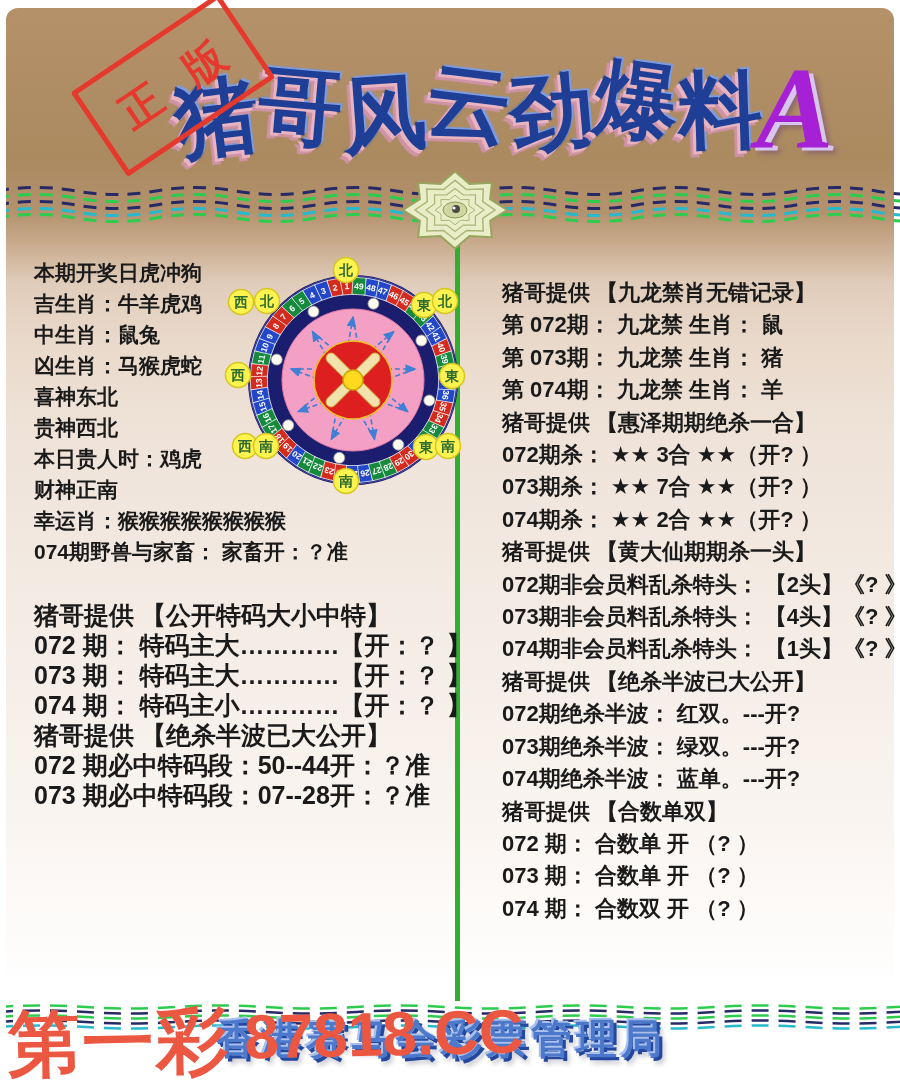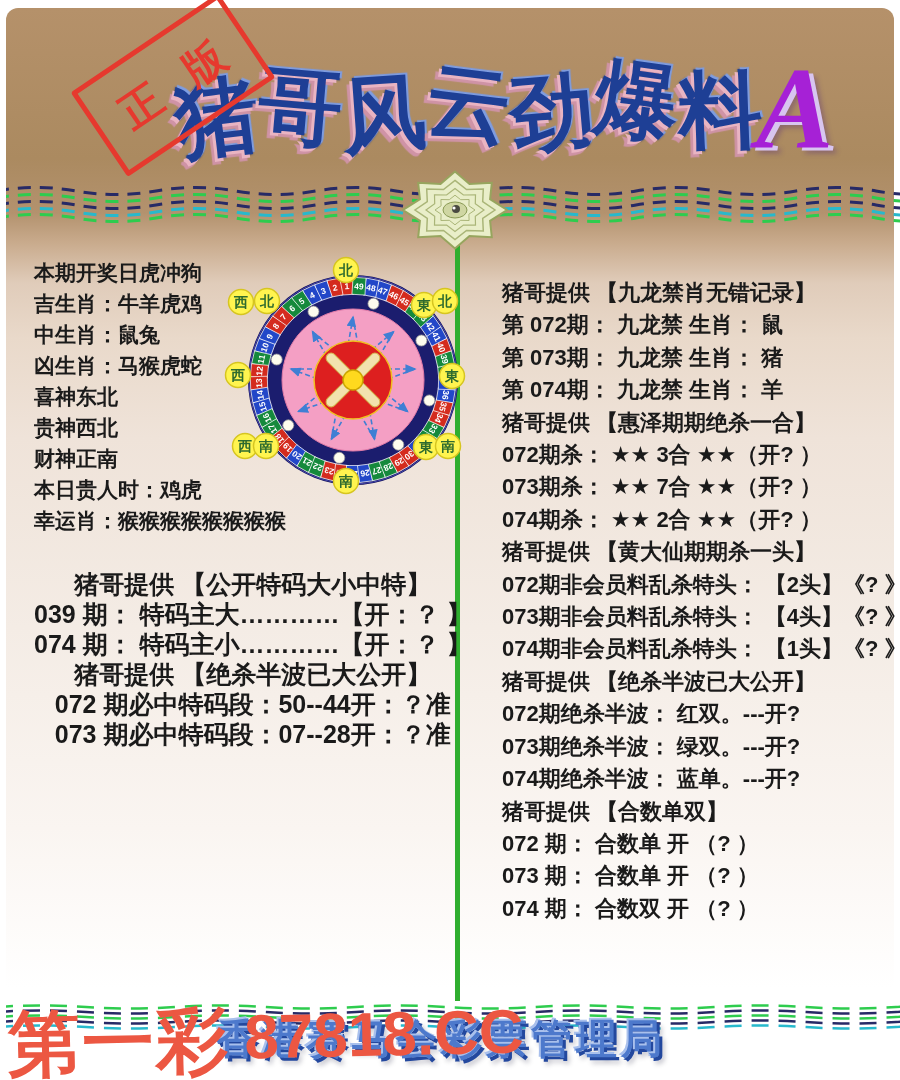--- a/index.html
+++ b/index.html
@@ -25,21 +25,21 @@
   
   .divider{position:absolute;left:0;z-index:4;}
   #divider-top{top:176px;}
   #divider-bottom{top:994px;}
   #bagua{position:absolute;left:396px;top:162px;width:106px;height:82px;z-index:5;}
   #col-divider{position:absolute;left:449px;top:230px;width:5px;height:763px;background:#2fae2f;z-index:4;}
   
   .tline{white-space:nowrap;color:#1a1a1a;font-weight:700;}
   #left-col{position:absolute;left:28px;top:249px;z-index:5;}
   #left-lines-top .tline{font-size:21px;line-height:31px;}
-  #left-lines-bottom{margin-top:33px;text-align:center;}
+  #left-lines-bottom{margin-top:33px;}
   #left-lines-bottom .tline{font-size:25px;line-height:30px;}
   #right-col{position:absolute;left:496px;top:269px;z-index:5;}
   #right-col .tline{font-size:22px;line-height:32.4px;}
   
   #wheel{position:absolute;left:214px;top:246px;width:252px;height:252px;z-index:6;}
   
   #issuer{position:absolute;left:210px;top:1004px;font-size:41px;font-weight:800;color:#4d79cc;
     letter-spacing:4px;white-space:nowrap;z-index:8;
     text-shadow:-2px -2px 0 #a9c0ec,3px 3px 0 #23489e,5px 6px 5px rgba(0,0,40,.25);}
   #watermark{position:absolute;left:2px;top:984px;color:#ec5742;font-weight:900;white-space:nowrap;
@@ -82,27 +82,29 @@
     <div id="col-divider"></div>
 
     <div id="left-col">
       <div id="left-lines-top">
           <div class="tline">本期开奖日虎冲狗</div>
           <div class="tline">吉生肖：牛羊虎鸡</div>
           <div class="tline">中生肖：鼠兔</div>
           <div class="tline">凶生肖：马猴虎蛇</div>
           <div class="tline">喜神东北</div>
           <div class="tline">贵神西北</div>
+          <div class="tline">本日贵人时：鸡虎</div>
           <div class="tline">财神正南</div>
-          <div class="tline">本日贵人时：鸡虎</div>
           <div class="tline">幸运肖：猴猴猴猴猴猴猴猴</div>
+          <div class="tline">074期野兽与家畜：  家畜开：？准</div>
         </div>
       <div id="left-lines-bottom">
           <div class="tline">猪哥提供 【公开特码大小中特】</div>
-          <div class="tline">039 期：  特码主大…………【开：？ 】</div>
+          <div class="tline">072 期：  特码主大…………【开：？ 】</div>
+          <div class="tline">073 期：  特码主大…………【开：？ 】</div>
           <div class="tline">074 期：  特码主小…………【开：？ 】</div>
           <div class="tline">猪哥提供 【绝杀半波已大公开】</div>
           <div class="tline">072 期必中特码段：50--44开：？准</div>
           <div class="tline">073 期必中特码段：07--28开：？准</div>
         </div>
     </div>
 
     <div id="right-col">
         <div class="tline">猪哥提供 【九龙禁肖无错记录】</div>
         <div class="tline">第 072期： 九龙禁 生肖：  鼠</div>

